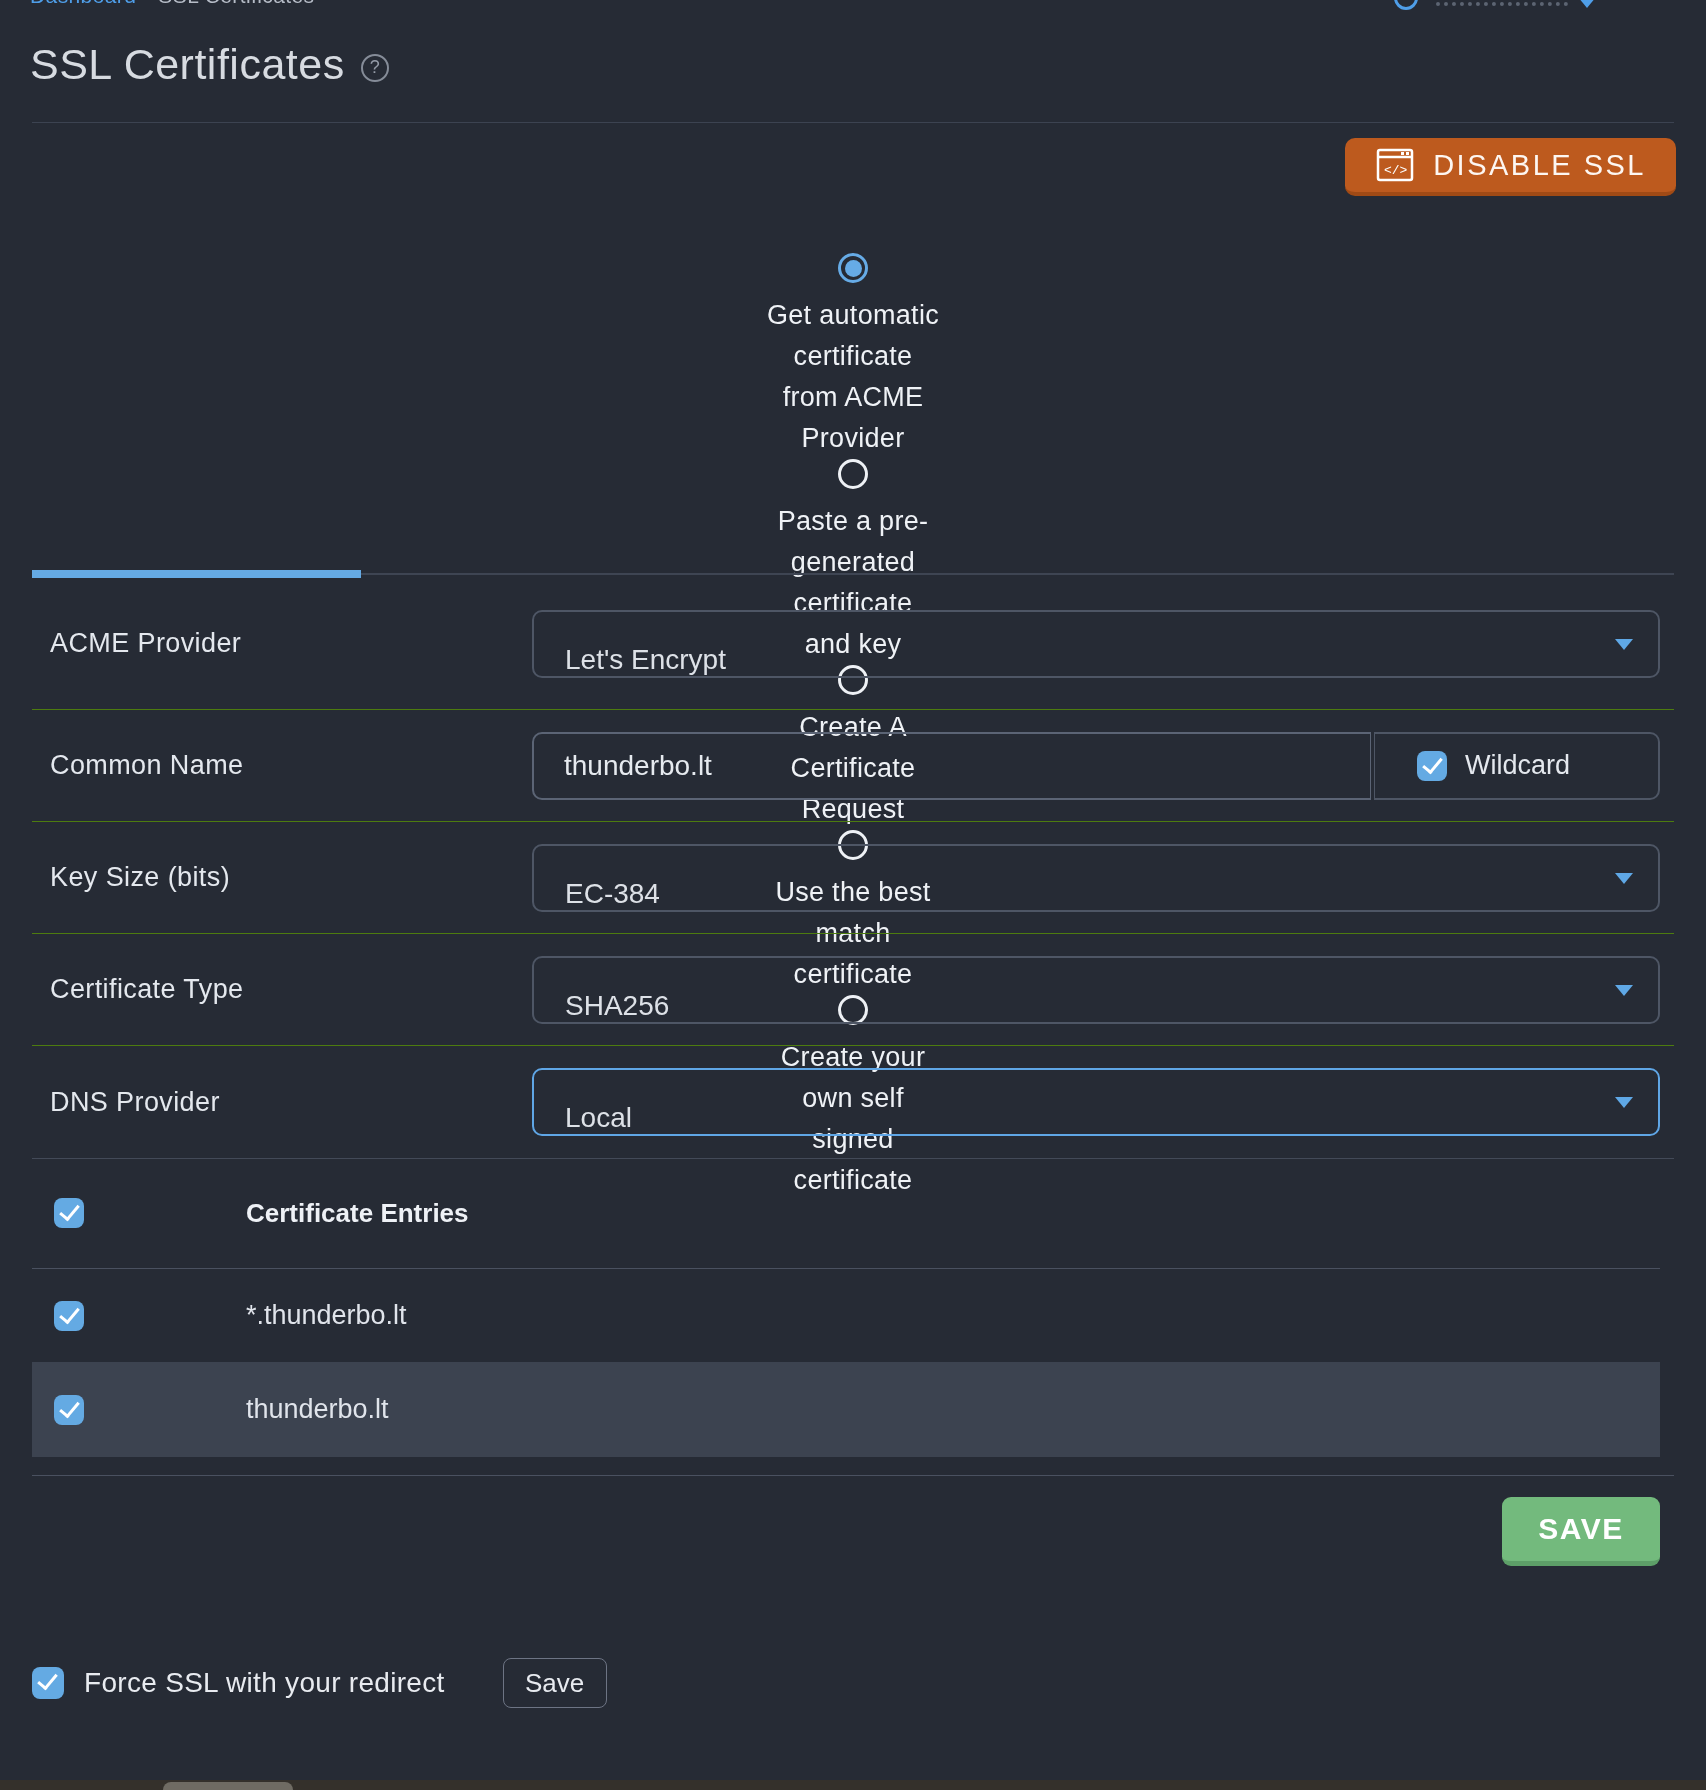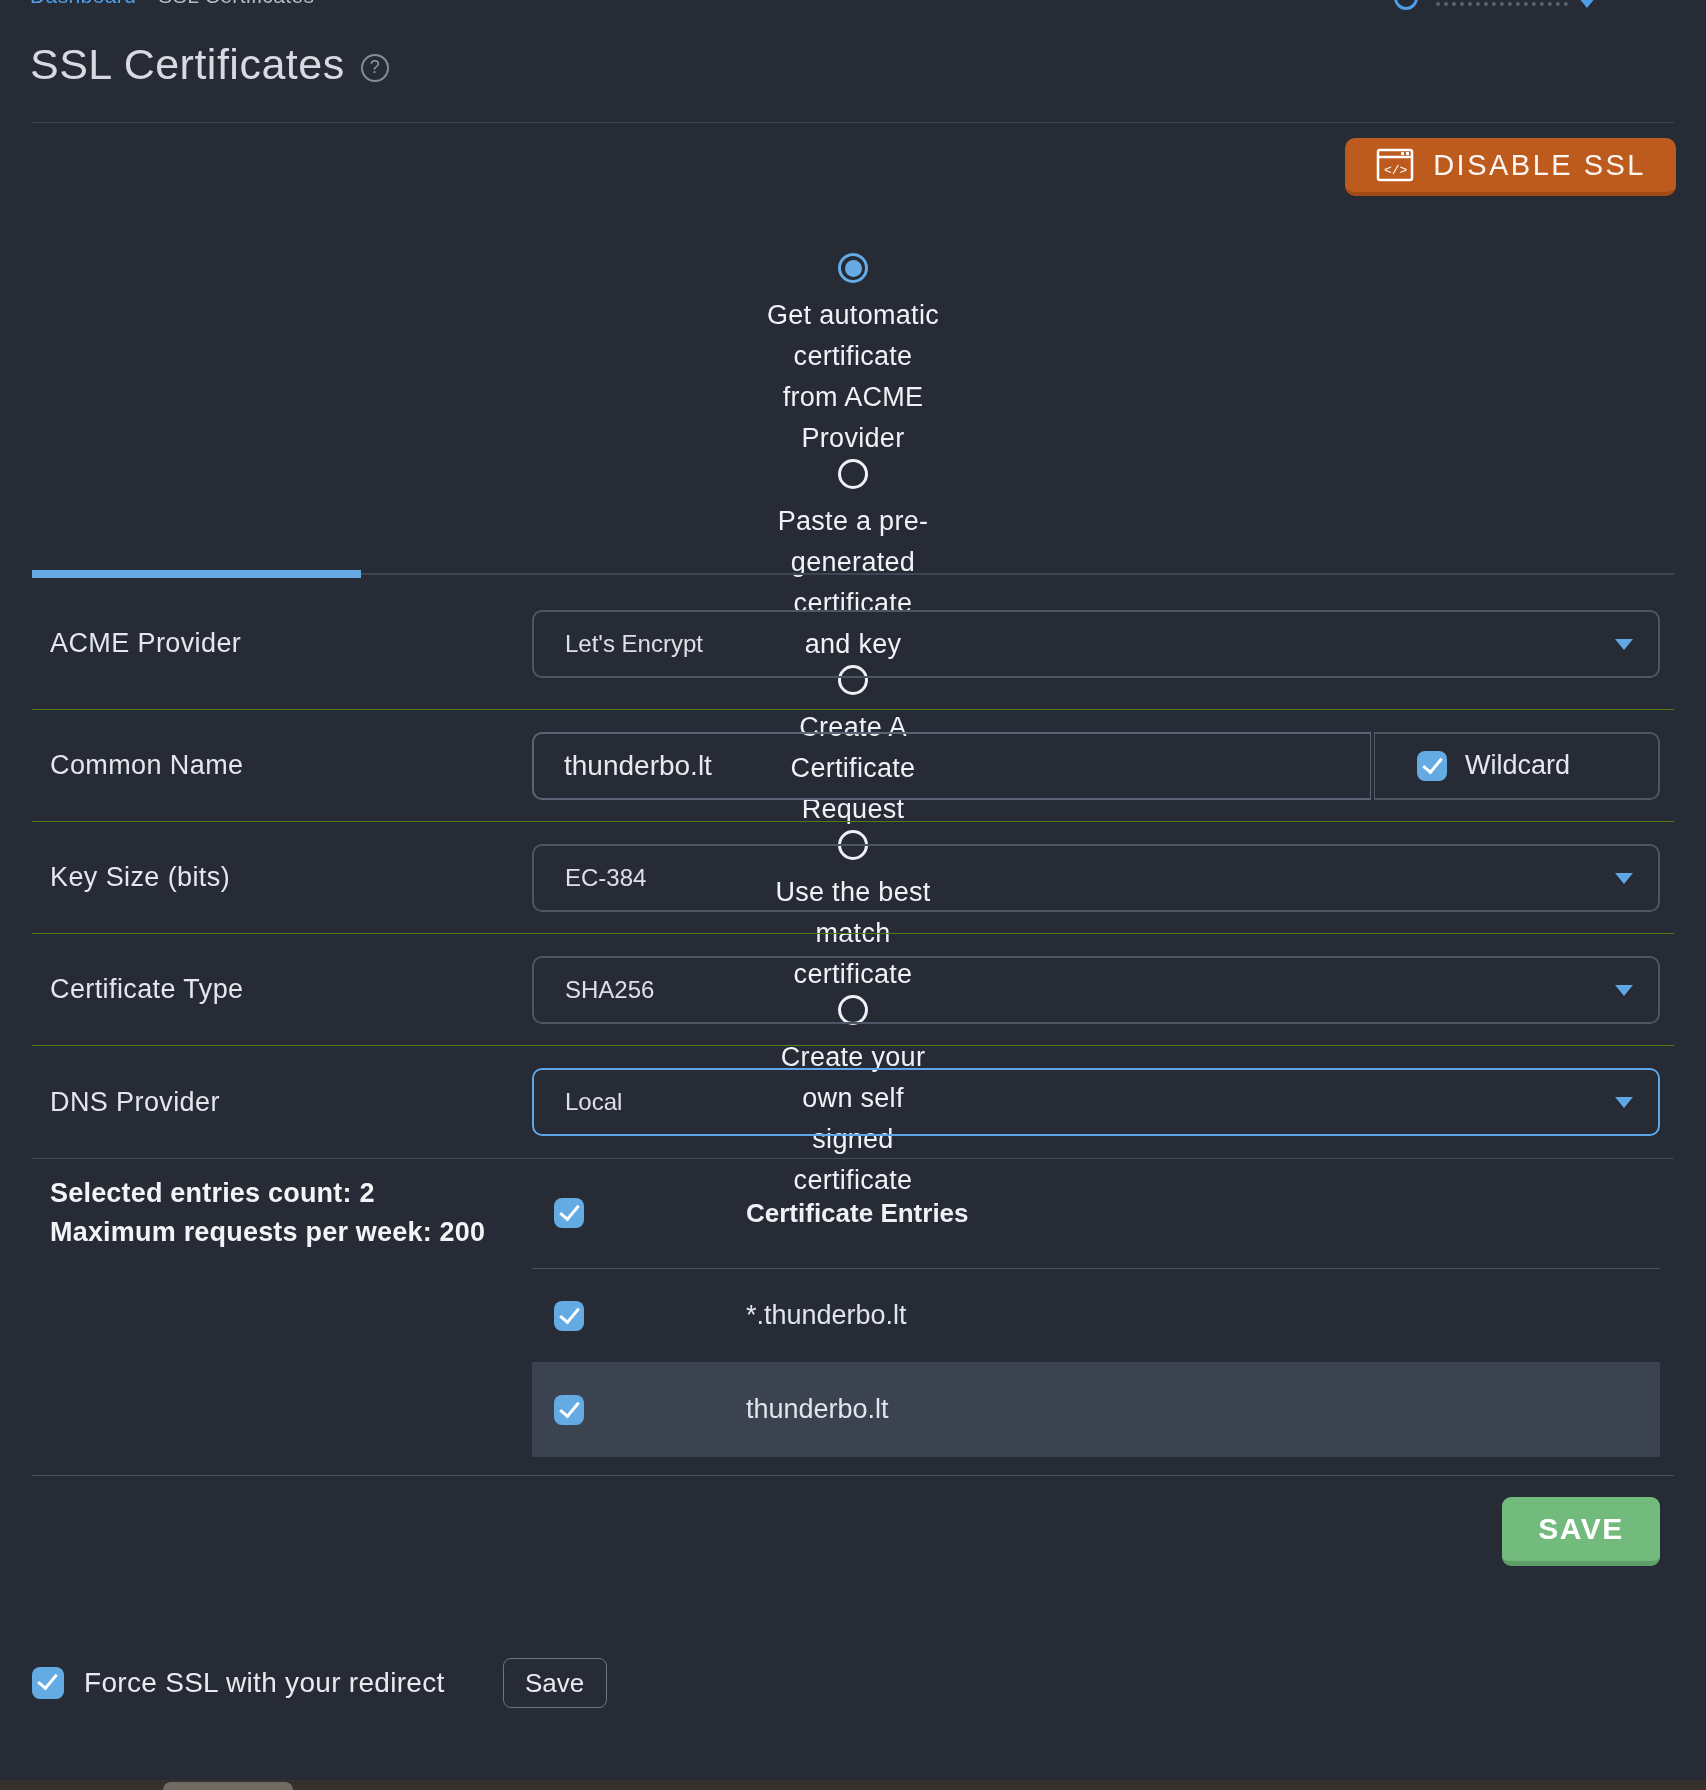--- a/index.html
+++ b/index.html
@@ -49,21 +49,21 @@
   .tab-indicator { position:absolute; top:570px; left:32px; width:329px; height:8px; background:#65aae4; }
 
   
   .form { position:absolute; top:578px; left:32px; right:32px; }
   .form-row { display:flex; align-items:center; border-bottom:1px solid #4d7c0f; height:112px; }
   .form-row.first { height:132px; }
   .form-row .row-label { flex:0 0 500px; padding-left:18px; font-size:27px; color:#e4e8ee; letter-spacing:.4px; }
   .control-area { flex:1 1 auto; margin-right:14px; position:relative; height:68px; }
 
   .select { position:relative; width:100%; height:68px; border:2px solid #4e5665; border-radius:10px;
-    display:flex; align-items:center; padding:0 60px 0 31px; font-size:24px; color:#dde1e7; cursor:pointer; background:transparent; }
+    display:flex; align-items:flex-end; padding:0 60px 0 31px; font-size:28px; color:#dde1e7; cursor:pointer; background:transparent; }
   .select.focused { border-color:#5fa6e6;border-radius:10px; }
   .select .caret { position:absolute; right:25px; top:50%; margin-top:-5px; width:0; height:0;
     border-left:9px solid transparent; border-right:9px solid transparent; border-top:11px solid #5fa8e6; }
 
   .common-name-wrap { display:flex; height:68px; }
   .text-input { flex:1 1 auto; height:68px; background:transparent; border:2px solid #5b6475;
     border-radius:10px 0 0 10px; border-right-width:1px; color:#e6eaef; font-size:28px;
     padding:0 30px; font-family:"Liberation Sans", sans-serif; outline:none; }
   .wildcard-panel { flex:0 0 286px; margin-left:3px; border:2px solid #4e5665; border-left-width:1px;
     border-radius:0 10px 10px 0; display:flex; align-items:center; padding-left:42px; gap:18px; }
@@ -213,24 +213,20 @@
         <div class="select focused">
           <span>Local</span>
           <span class="caret"></span>
         </div>
       </div>
     </div>
     <div style="position:absolute; left:0; right:0; top:580px; height:1px; background:#434a58;"></div>
   </div>
 
   <div class="entries-section">
-    <div class="entries-info">
-      <div>Selected entries count: 2</div>
-      <div>Maximum requests per week: 200</div>
-    </div>
     <div class="entries-list">
       <div class="entry-row entry-header">
         <span class="checkbox"></span>
         <span class="entry-text">Certificate Entries</span>
       </div>
       <div class="entry-row entry-item-1">
         <span class="checkbox"></span>
         <span class="entry-text">*.thunderbo.lt</span>
       </div>
       <div class="entry-row entry-item-2">

